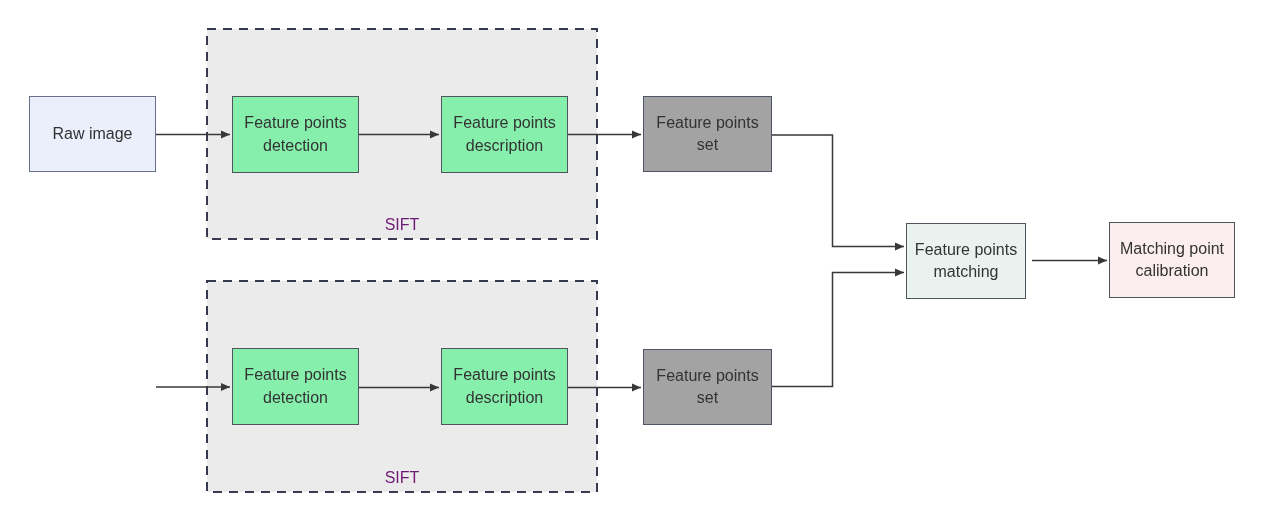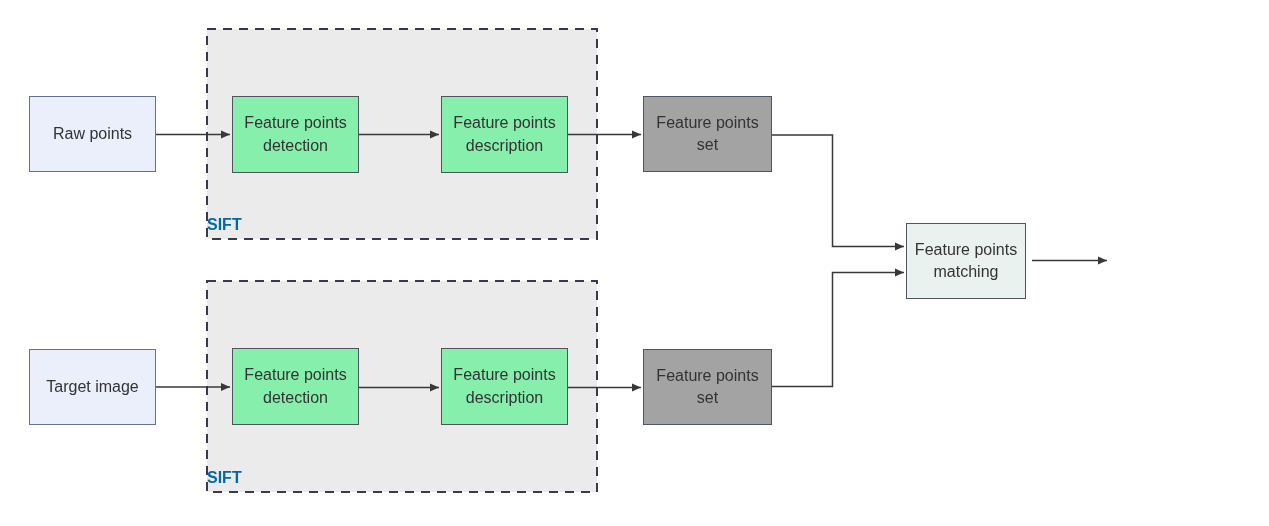--- a/index.html
+++ b/index.html
@@ -45,25 +45,24 @@
   .node.mint {
     background: #e9f2ef;
     border-color: #4f545f;
   }
   .node.pink {
     background: #fcedef;
     border-color: #4f545f;
   }
   .group-label {
     position: absolute;
-    text-align: left;
+    text-align: center;
     font-size: 16px;
-    color: #0369a1;
+    color: #701a75;
     pointer-events: none;
-    font-weight: bold;
   }
 </style>
 </head>
 <body>
 
 <div class="canvas">
 
   <svg class="layer" width="1269" height="526" viewBox="0 0 1269 526">
     <defs>
       <marker id="ah" viewBox="0 0 10 10" refX="9" refY="5" markerWidth="10" markerHeight="10" orient="auto" markerUnits="userSpaceOnUse">
@@ -85,25 +84,25 @@
       <path d="M568 387.5 H641" marker-end="url(#ah)"></path>
       <path d="M772 386.5 H832.5 V272.5 H904" marker-end="url(#ah)"></path>
 
       <path d="M1032 260.5 H1107" marker-end="url(#ah)"></path>
     </g>
   </svg>
 
   <div class="group-label" style="left:207px; top:216px; width:390px;">SIFT</div>
   <div class="group-label" style="left:207px; top:469px; width:390px;">SIFT</div>
 
-  <div class="node blue" style="left:29px; top:96px; width:127px; height:76px;">Raw points</div>
+  <div class="node blue" style="left:29px; top:96px; width:127px; height:76px;">Raw image</div>
   <div class="node" style="left:232px; top:96px; width:127px; height:77px;">Feature points detection</div>
   <div class="node" style="left:441px; top:96px; width:127px; height:77px;">Feature points description</div>
   <div class="node peach" style="left:643px; top:96px; width:129px; height:76px;">Feature points set</div>
 
-  <div class="node blue" style="left:29px; top:349px; width:127px; height:76px;">Target image</div>
   <div class="node" style="left:232px; top:348px; width:127px; height:77px;">Feature points detection</div>
   <div class="node" style="left:441px; top:348px; width:127px; height:77px;">Feature points description</div>
   <div class="node peach" style="left:643px; top:349px; width:129px; height:76px;">Feature points set</div>
 
   <div class="node mint" style="left:906px; top:223px; width:120px; height:76px;">Feature points matching</div>
+  <div class="node pink" style="left:1109px; top:222px; width:126px; height:76px;">Matching point calibration</div>
 
 </div>
 
 </body></html>

